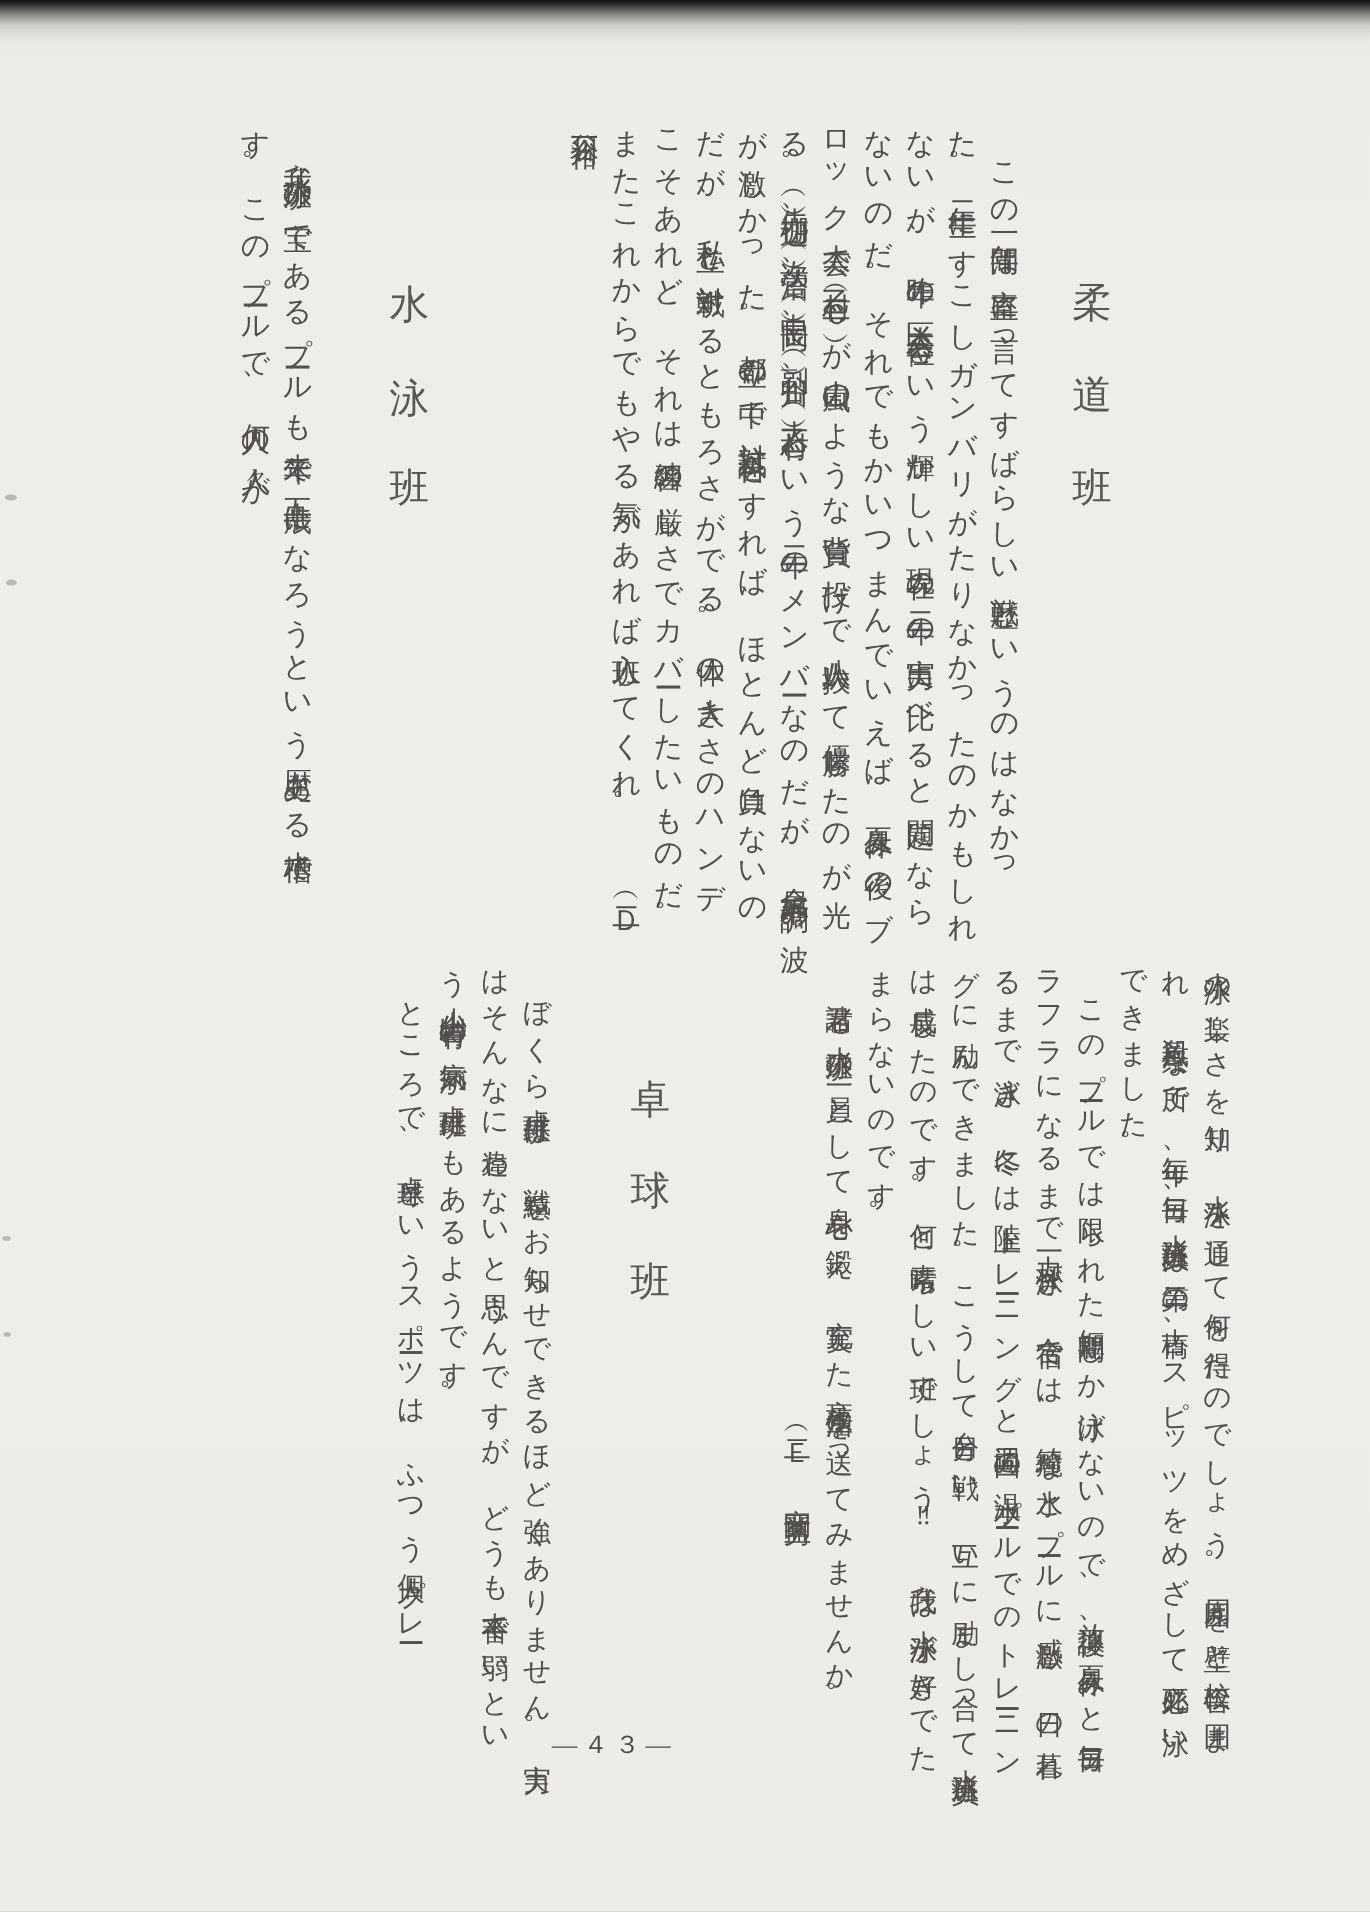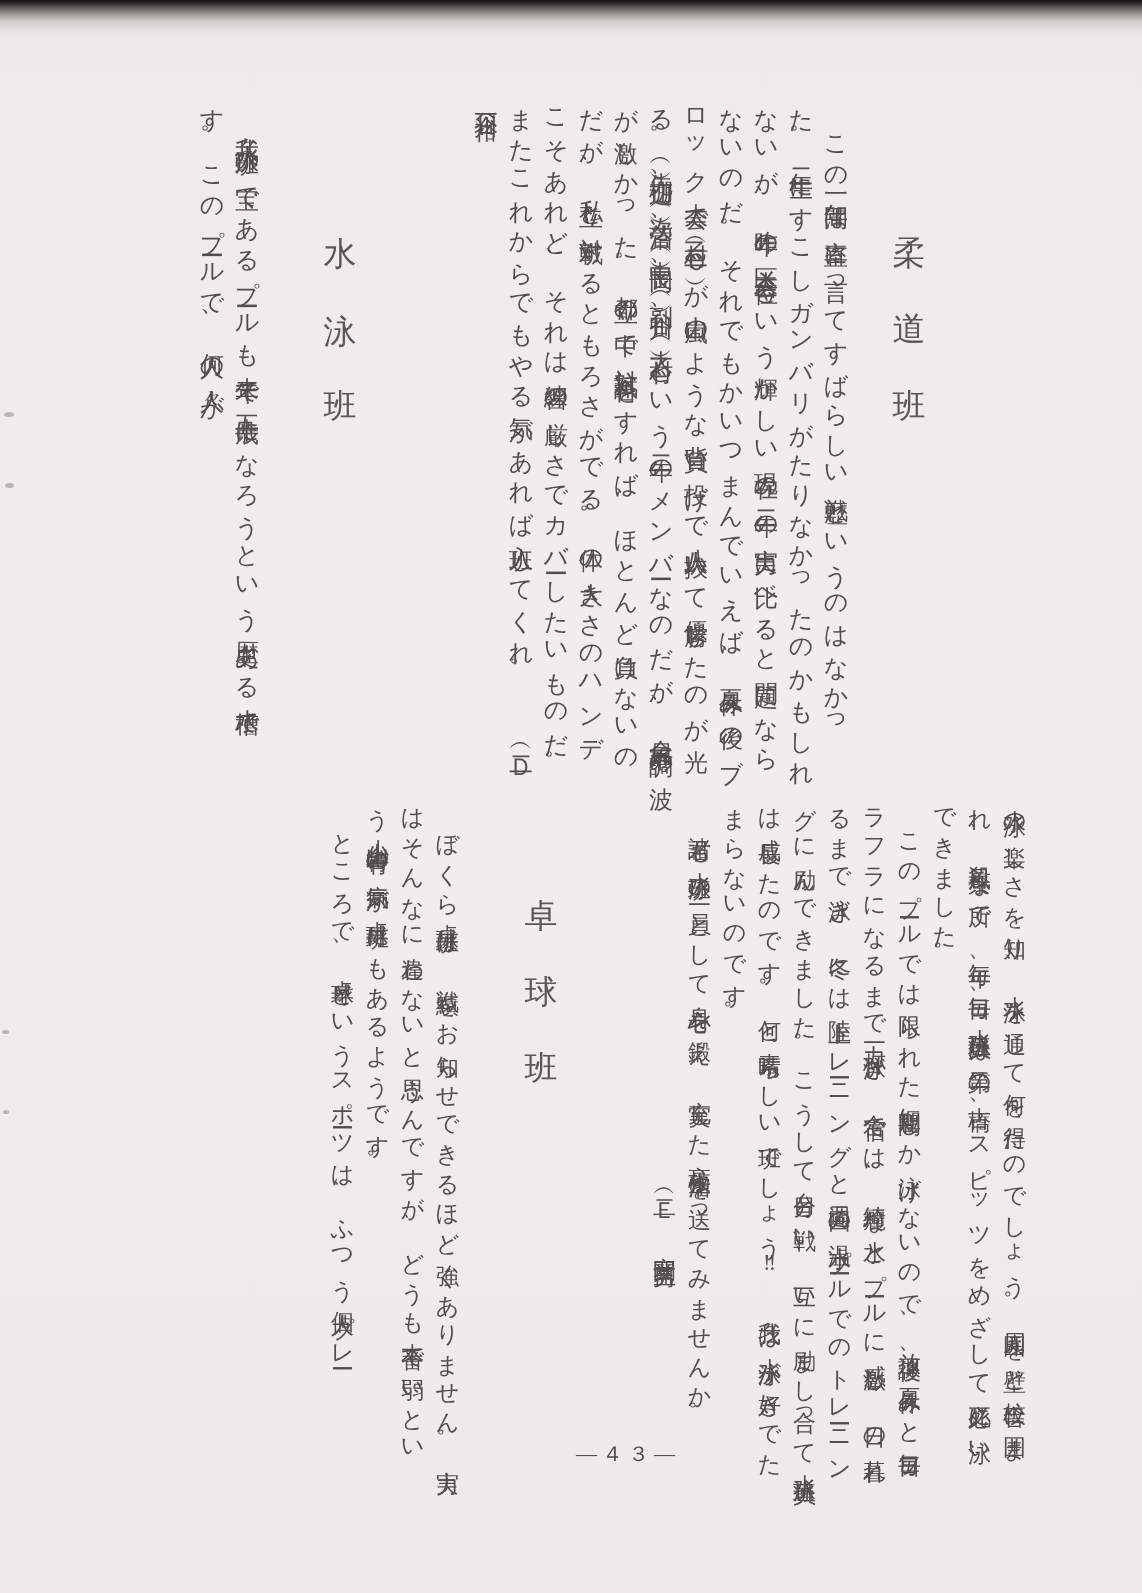--- a/index.html
+++ b/index.html
@@ -56,21 +56,21 @@
   .sig-inline{margin-inline-start:52px;}
   .sig-col{
     margin:0;
     font-size:23px;letter-spacing:3.2px;line-height:35px;
     padding-inline-start:388px;
   }
 
   .page-number{
     position:absolute;
     left:460px;top:1440px;width:220px;
-    text-align:right;
+    text-align:left;
     writing-mode:horizontal-tb;
     font-size:21px;
     letter-spacing:5px;
     color:#4b4946;
   }
 </style>
 </head>
 <body>
 
 <div class="page">

